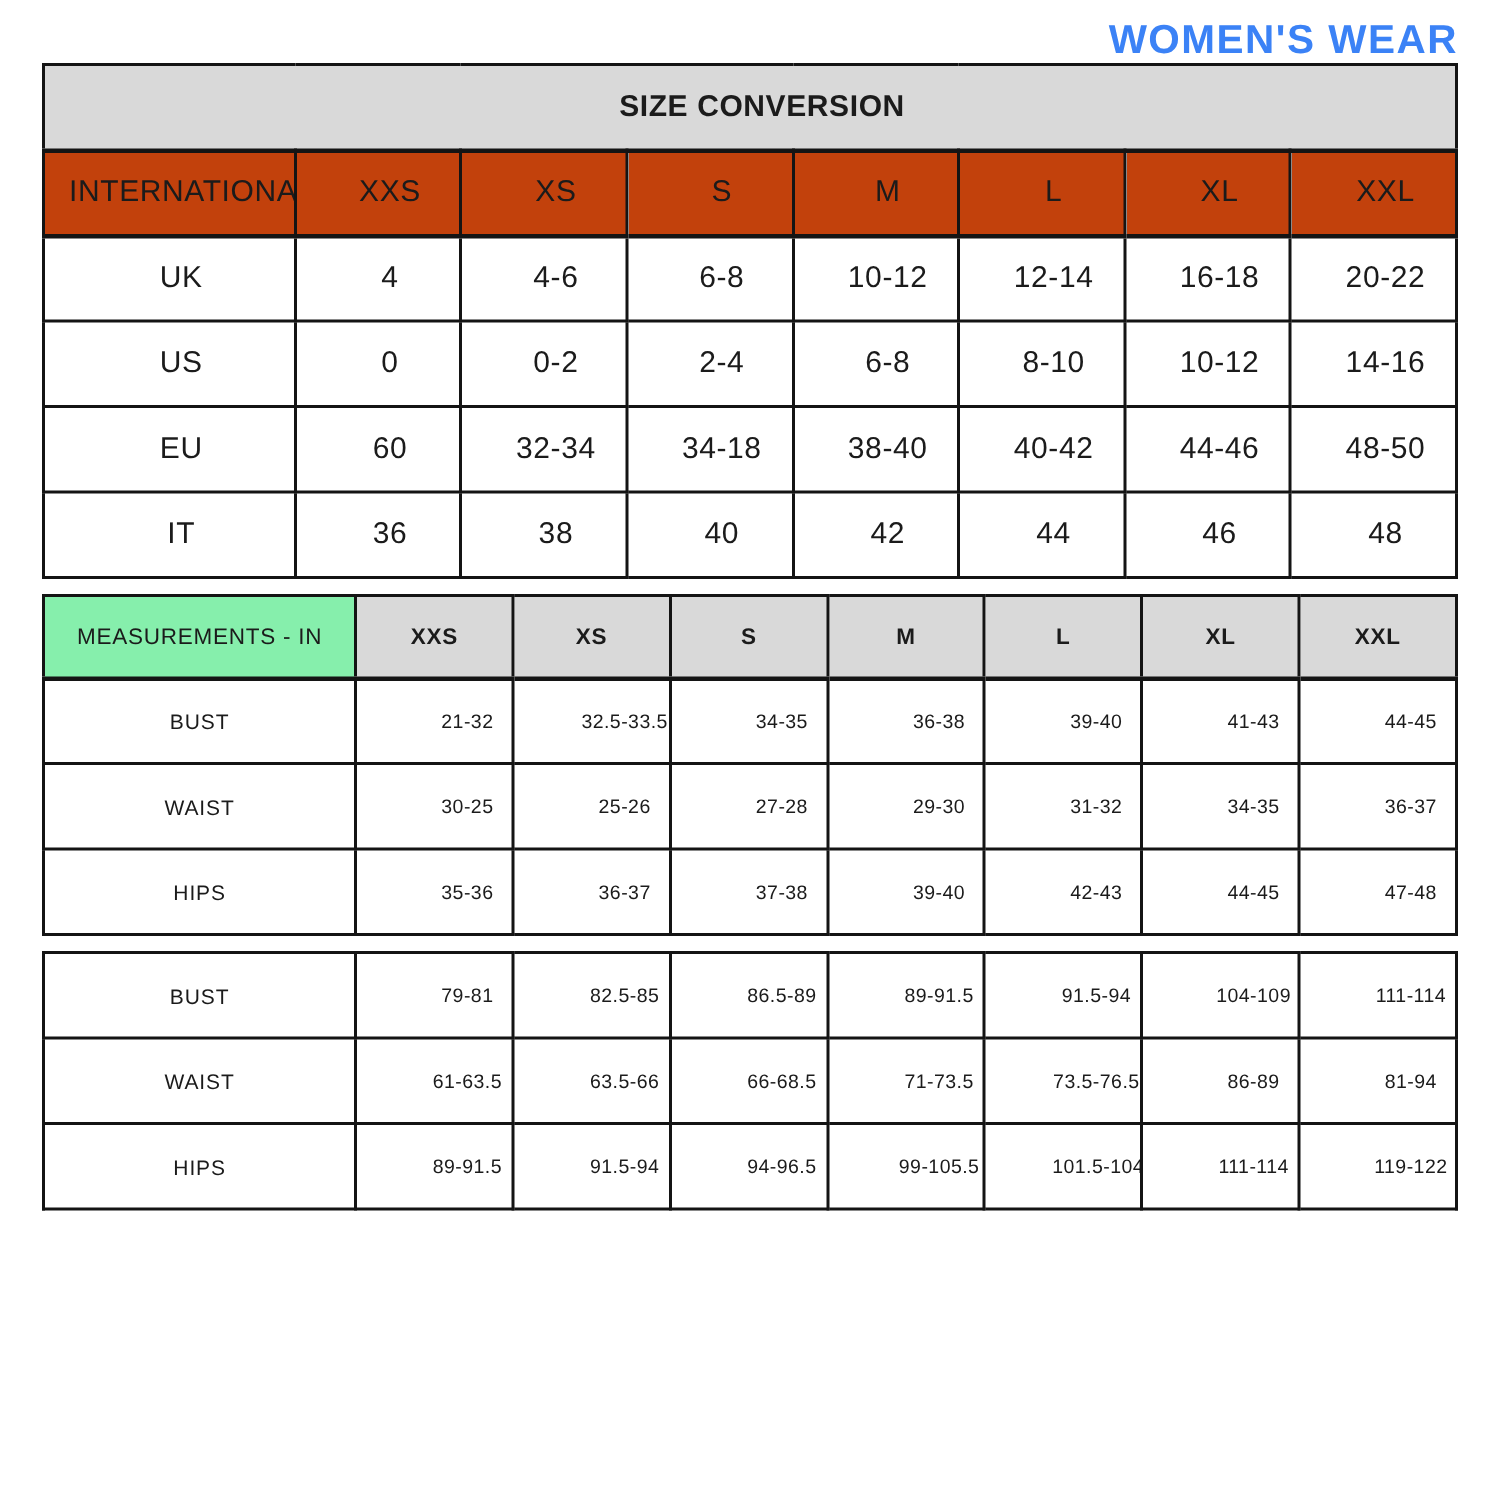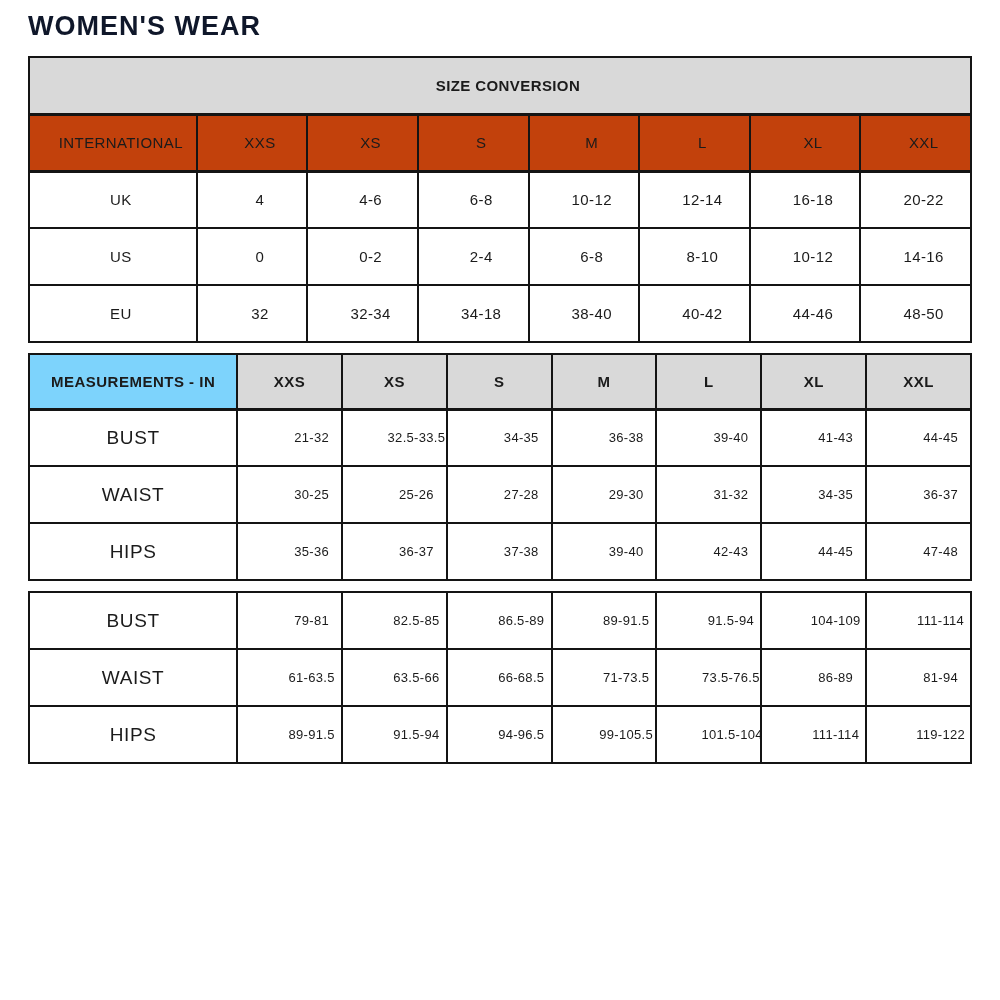--- a/index.html
+++ b/index.html
@@ -6,26 +6,25 @@
   html, body {
     width: 1000px;
     height: 1000px;
     background: #ffffff;
     font-family: "Liberation Sans", sans-serif;
     color: #1b1b1b;
   }
   .page { padding: 11px 28px 0 28px; }
 
   .title {
-    text-align: left;
+    text-align: right;
     font-size: 27px;
     font-weight: 700;
     letter-spacing: 1px;
-    color: #0f172a;
-    margin-bottom: 14px;
+    color: #3b82f6;
   }
 
   table.tbl {
     width: 100%;
     border-collapse: collapse;
     table-layout: fixed;
     margin-bottom: 10px;
     border: 2px solid #141414;
   }
   table.tbl td {
@@ -44,35 +43,35 @@
   .banner {
     background: #d9d9d9;
     height: 50px;
     font-size: 15px;
     font-weight: 700;
     letter-spacing: 0.6px;
     border-bottom-width: 3px !important;
   }
 
   
-  .conv td { height: 57px; font-size: 15px; letter-spacing: 0.4px; padding-left: 16px; }
+  .conv td { height: 57px; font-size: 20px; letter-spacing: 0.4px; padding-left: 16px; }
   .conv tr.head-row td { background: #c2410c; font-weight: 400; border-bottom-width: 3px; }
 
   
   .meas tr.head-row td {
     background: #d9d9d9;
     font-weight: 700;
     height: 55px;
     font-size: 15px;
     letter-spacing: 0.5px;
     border-bottom-width: 3px;
   }
   .meas td { height: 57px; }
-  .meas td.rowlabel { font-size: 19px; letter-spacing: 0.6px; font-weight: 400; background: #ffffff; }
-  .meas tr.head-row td.rowlabel { background: #7dd3fc; font-weight: 700; }
+  .meas td.rowlabel { font-size: 14px; letter-spacing: 0.6px; font-weight: 400; background: #ffffff; }
+  .meas tr.head-row td.rowlabel { background: #86efac; font-weight: 400; }
   .meas td.val { font-size: 13px; letter-spacing: 0.3px; padding-left: 44px; }
 </style>
 </head>
 <body>
 
 <div class="page">
   <h1 class="title">WOMEN'S WEAR</h1>
 
   <table class="tbl conv">
       <colgroup>
@@ -114,27 +113,37 @@
           <td class="val">0</td>
           <td class="val">0-2</td>
           <td class="val">2-4</td>
           <td class="val">6-8</td>
           <td class="val">8-10</td>
           <td class="val">10-12</td>
           <td class="val">14-16</td>
         </tr>
         <tr>
           <td class="rowlabel">EU</td>
-          <td class="val">32</td>
+          <td class="val">60</td>
           <td class="val">32-34</td>
           <td class="val">34-18</td>
           <td class="val">38-40</td>
           <td class="val">40-42</td>
           <td class="val">44-46</td>
           <td class="val">48-50</td>
+        </tr>
+        <tr>
+          <td class="rowlabel">IT</td>
+          <td class="val">36</td>
+          <td class="val">38</td>
+          <td class="val">40</td>
+          <td class="val">42</td>
+          <td class="val">44</td>
+          <td class="val">46</td>
+          <td class="val">48</td>
         </tr>
       </tbody>
     </table>
 
   <table class="tbl meas">
       <colgroup>
         <col class="c0">
         <col>
         <col>
         <col>

